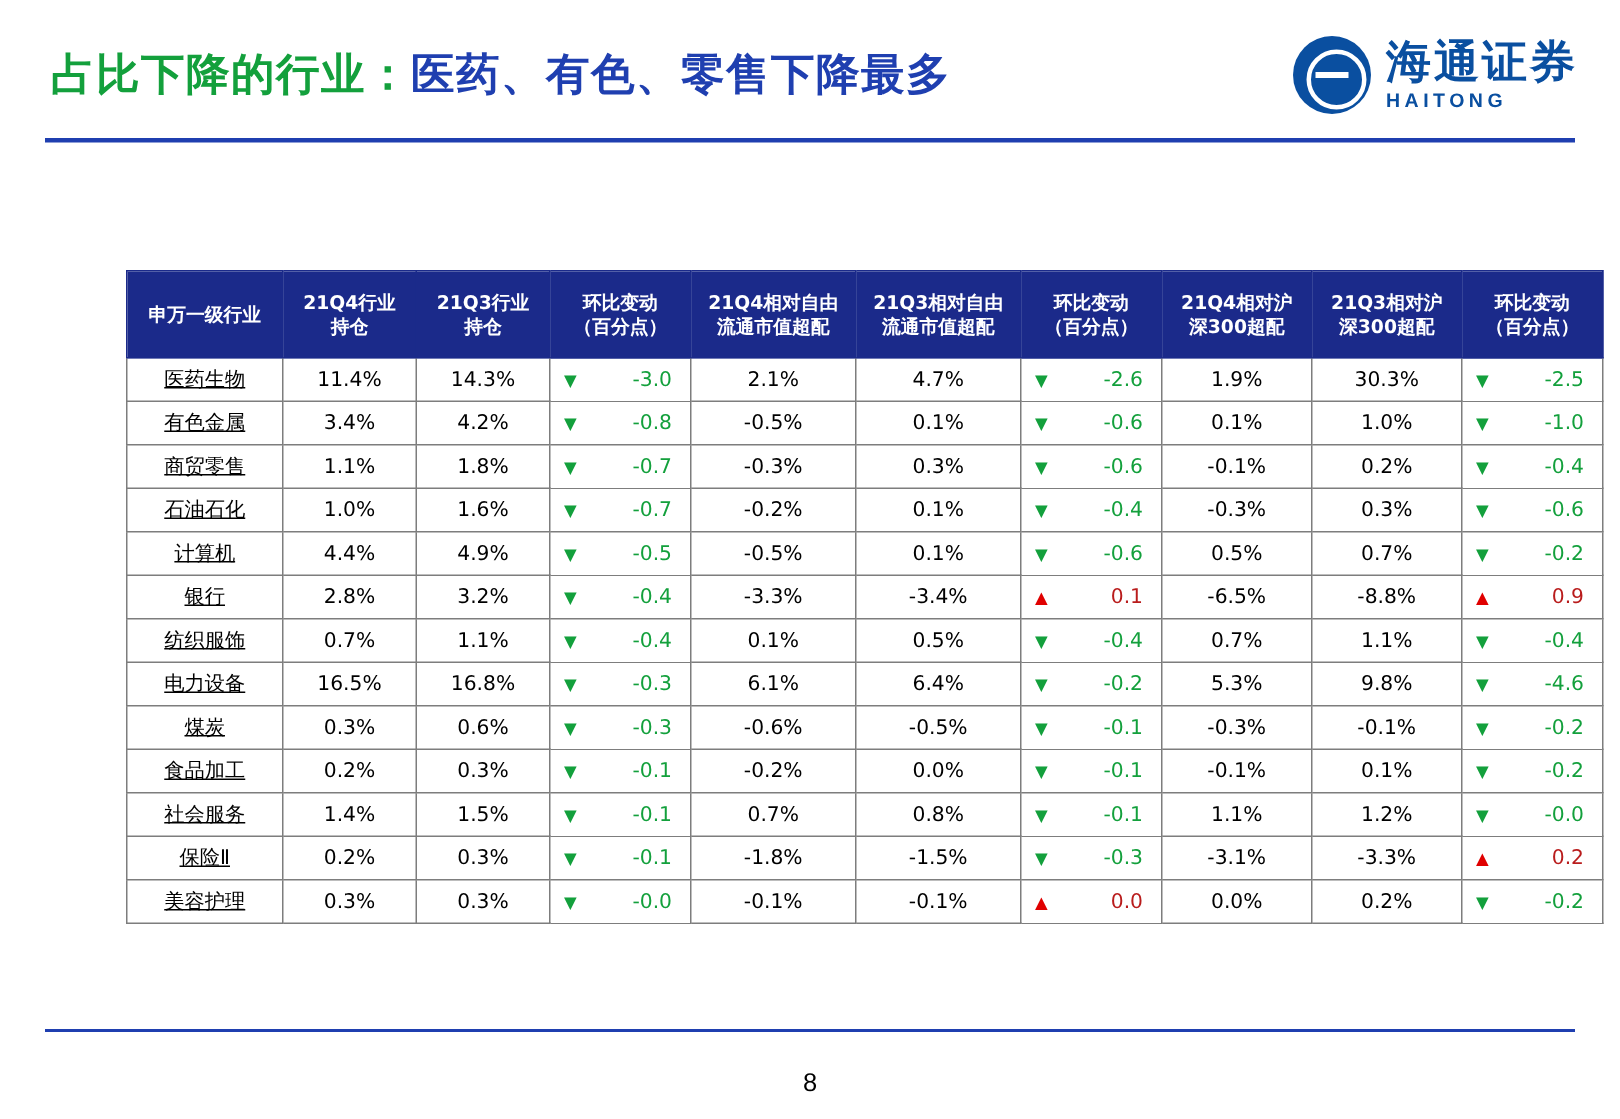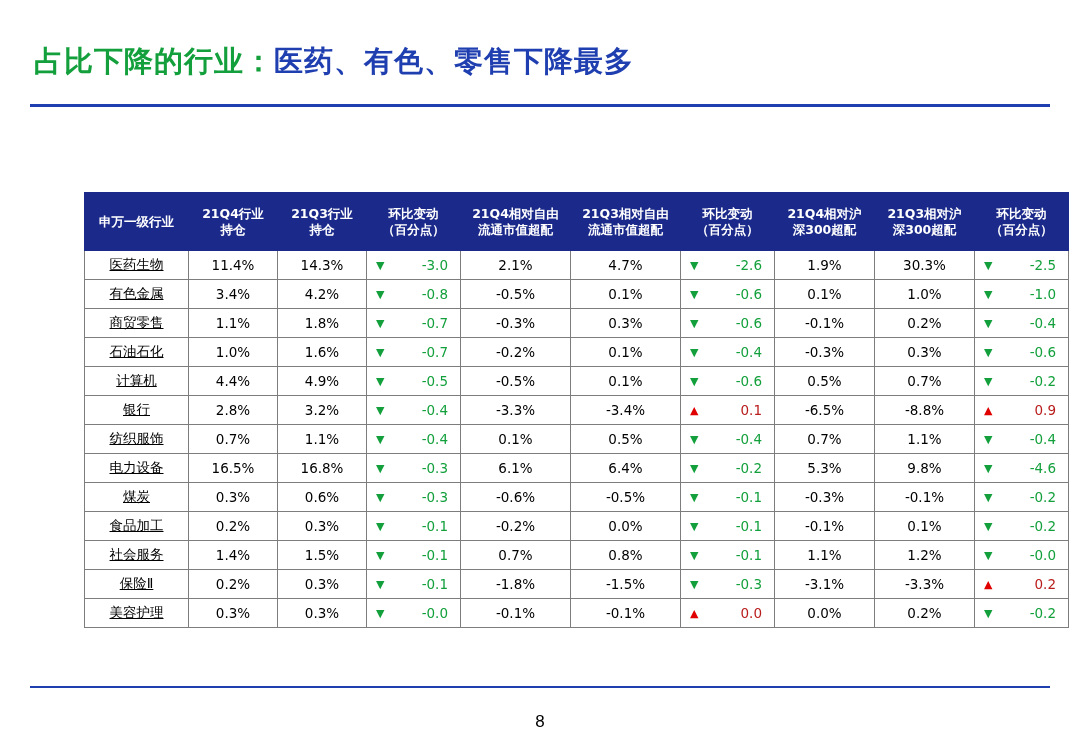--- a/index.html
+++ b/index.html
@@ -12,21 +12,21 @@
   .slide {
     position: relative;
     width: 1080px; height: 746px;
     background: #ffffff;
     overflow: hidden;
   }
 
   
   .header {
     position: absolute;
-    left: 0; top: 12px;
+    left: 0; top: 0;
     width: 1080px; height: 96px;
   }
   .title-line {
     position: absolute;
     left: 34px; top: 30px;
     white-space: nowrap;
     font-size: 29px;
     font-weight: bold;
     letter-spacing: 1px;
     font-family: "DejaVu Sans", "Liberation Sans", sans-serif;
@@ -77,21 +77,21 @@
   .header-rule {
     position: absolute;
     left: 30px; top: 92px;
     width: 1020px; height: 3px;
     background: #1f3fb0;
   }
 
   
   .table-wrap {
     position: absolute;
-    left: 84px; top: 192px;
+    left: 84px; top: 180px;
     width: 914px;
   }
   table.data {
     border-collapse: collapse;
     width: 914px;
     table-layout: fixed;
   }
   table.data th, table.data td {
     border: 1px solid #7d7d7d;
     font-size: 13.5px;
@@ -165,20 +165,27 @@
   }
 </style>
 </head>
 <body>
 
 <div class="slide">
 
   <div class="header">
     <div class="title-line">
       <span class="title-green">占比下降的行业：</span><span class="title-blue">医药、有色、零售下降最多</span>
+    </div>
+    <div class="logo">
+      <div class="logo-mark"></div>
+      <div class="logo-text">
+        <span class="logo-cn">海通证券</span>
+        <span class="logo-en">HAITONG</span>
+      </div>
     </div>
     <div class="header-rule"></div>
   </div>
 
   <div class="table-wrap">
     <table class="data">
       <colgroup>
         <col style="width:104px">
         <col style="width:89px">
         <col style="width:89px">

